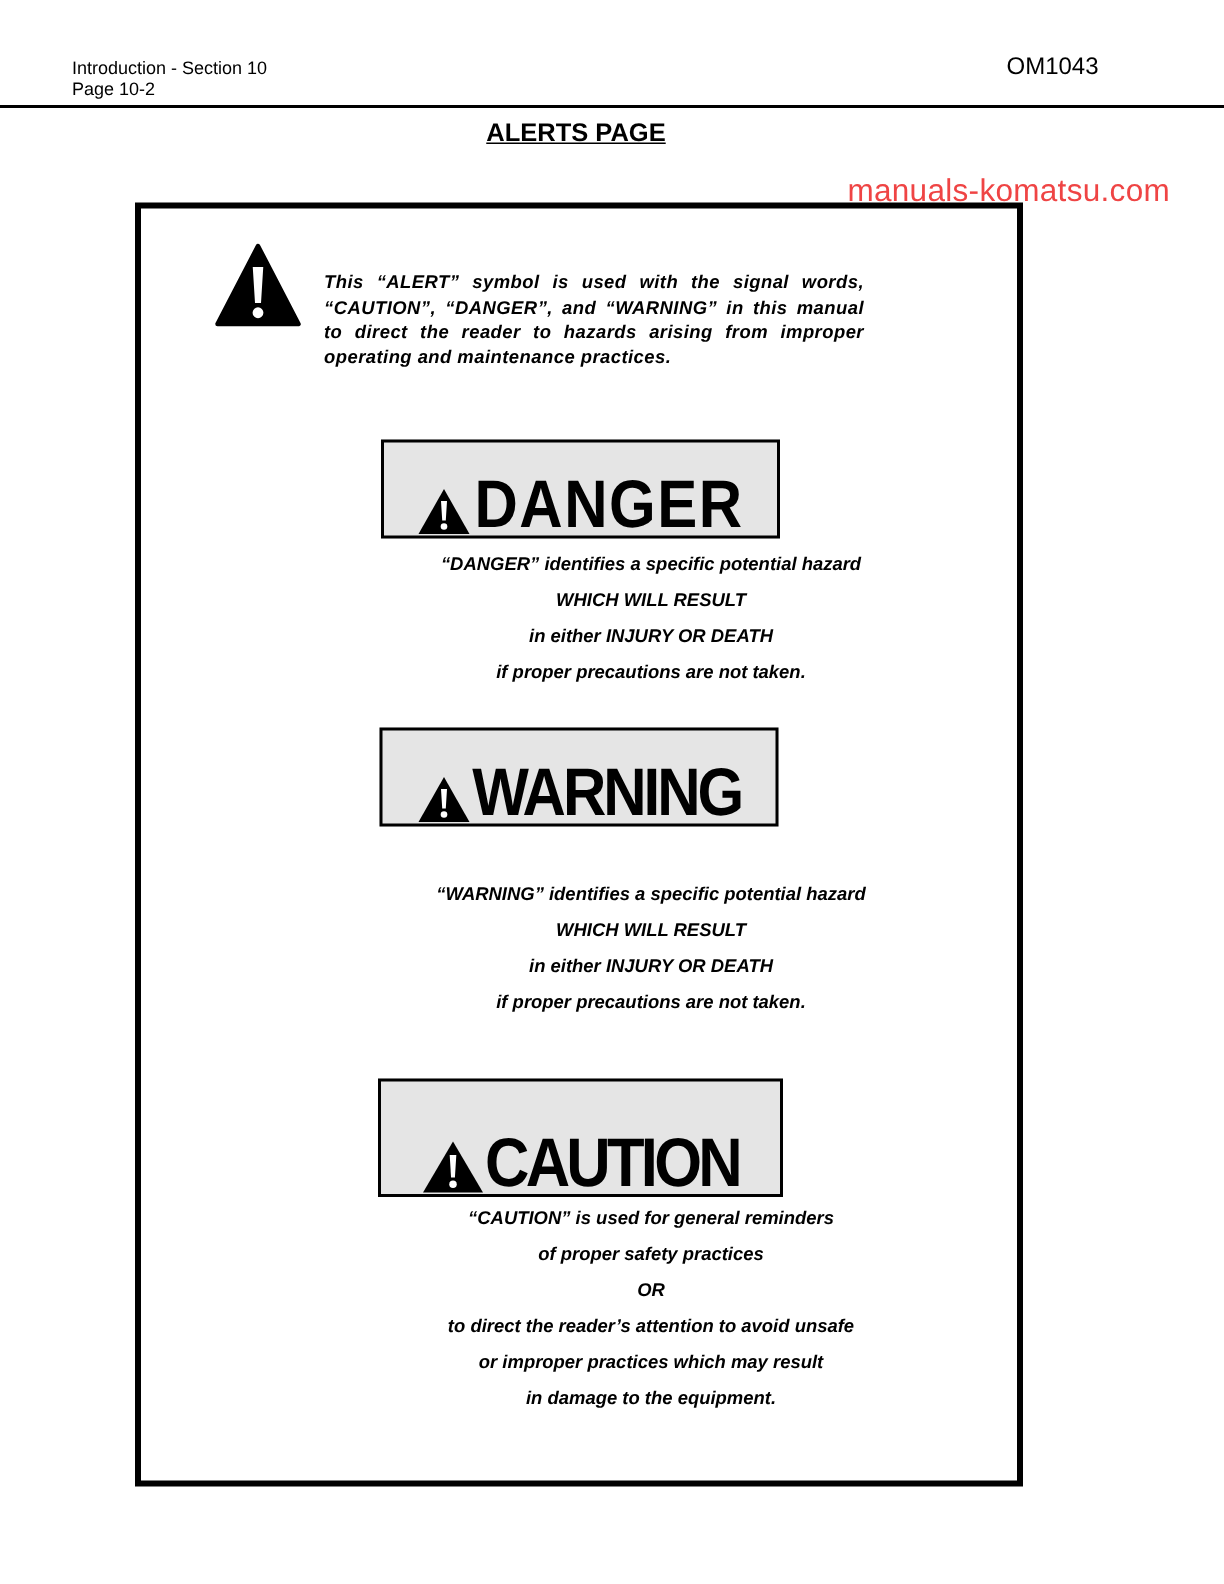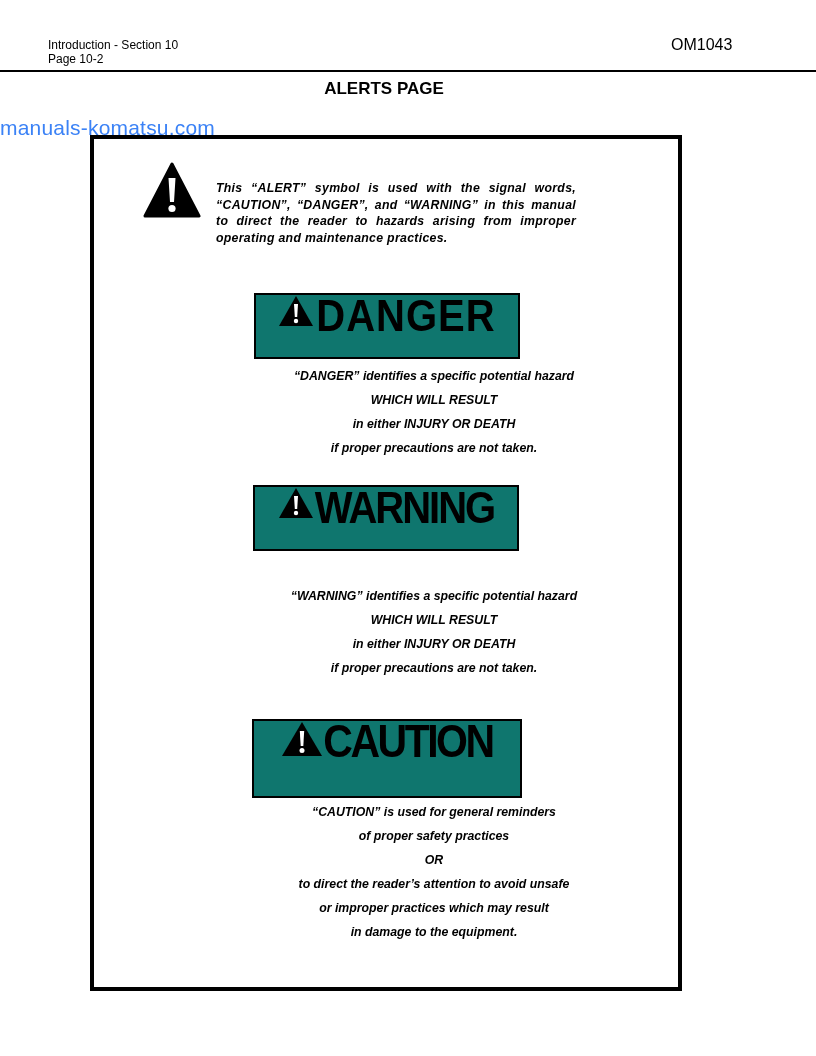--- a/index.html
+++ b/index.html
@@ -39,29 +39,30 @@
       background: #000;
     }
     .page-title {
       position: absolute;
       left: 0;
       width: 768px;
       top: 79px;
       text-align: center;
       font-weight: bold;
       font-size: 17px;
+      text-decoration: underline;
     }
     .watermark {
       position: absolute;
       left: 0;
       width: 780px;
       top: 116px;
-      text-align: left;
+      text-align: right;
       font-size: 21px;
-      color: #3b82f6;
+      color: #ef4444;
       letter-spacing: 0.2px;
     }
     .outer-box {
       position: absolute;
       left: 90px;
       top: 135px;
       width: 584px;
       height: 848px;
       border: 4px solid #000;
       background: #fff;
@@ -81,23 +82,23 @@
       font-size: 12.3px;
       line-height: 16.5px;
       font-weight: bold;
       font-style: italic;
       text-align: justify;
       letter-spacing: 0.3px;
     }
     .sign {
       position: absolute;
       border: 2px solid #000;
-      background: #0f766e;
+      background: #e5e5e5;
       display: flex;
-      align-items: flex-start;
+      align-items: flex-end;
       justify-content: center;
       box-sizing: border-box;
     }
     .sign svg { flex: none; }
     .sign-word {
       font-weight: bold;
       font-family: "Liberation Sans", sans-serif;
       line-height: 1;
       letter-spacing: -1px;
       transform: scaleY(1.12);

